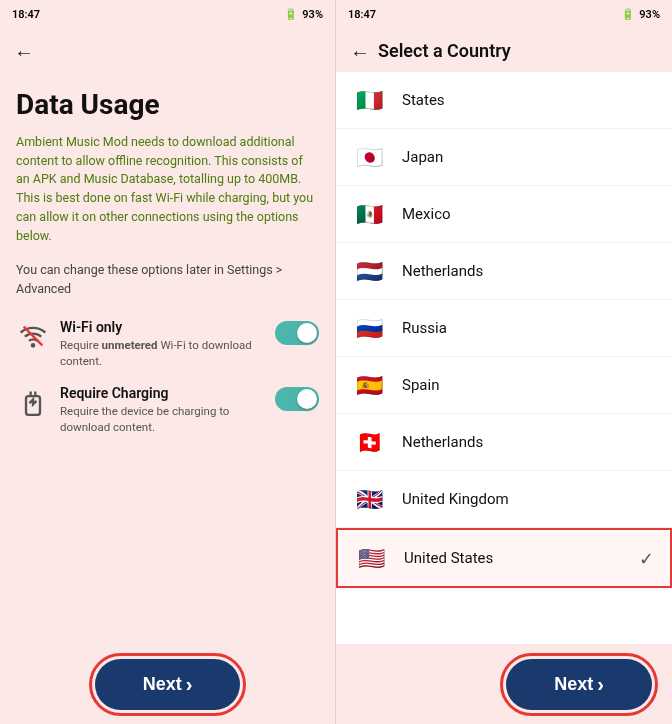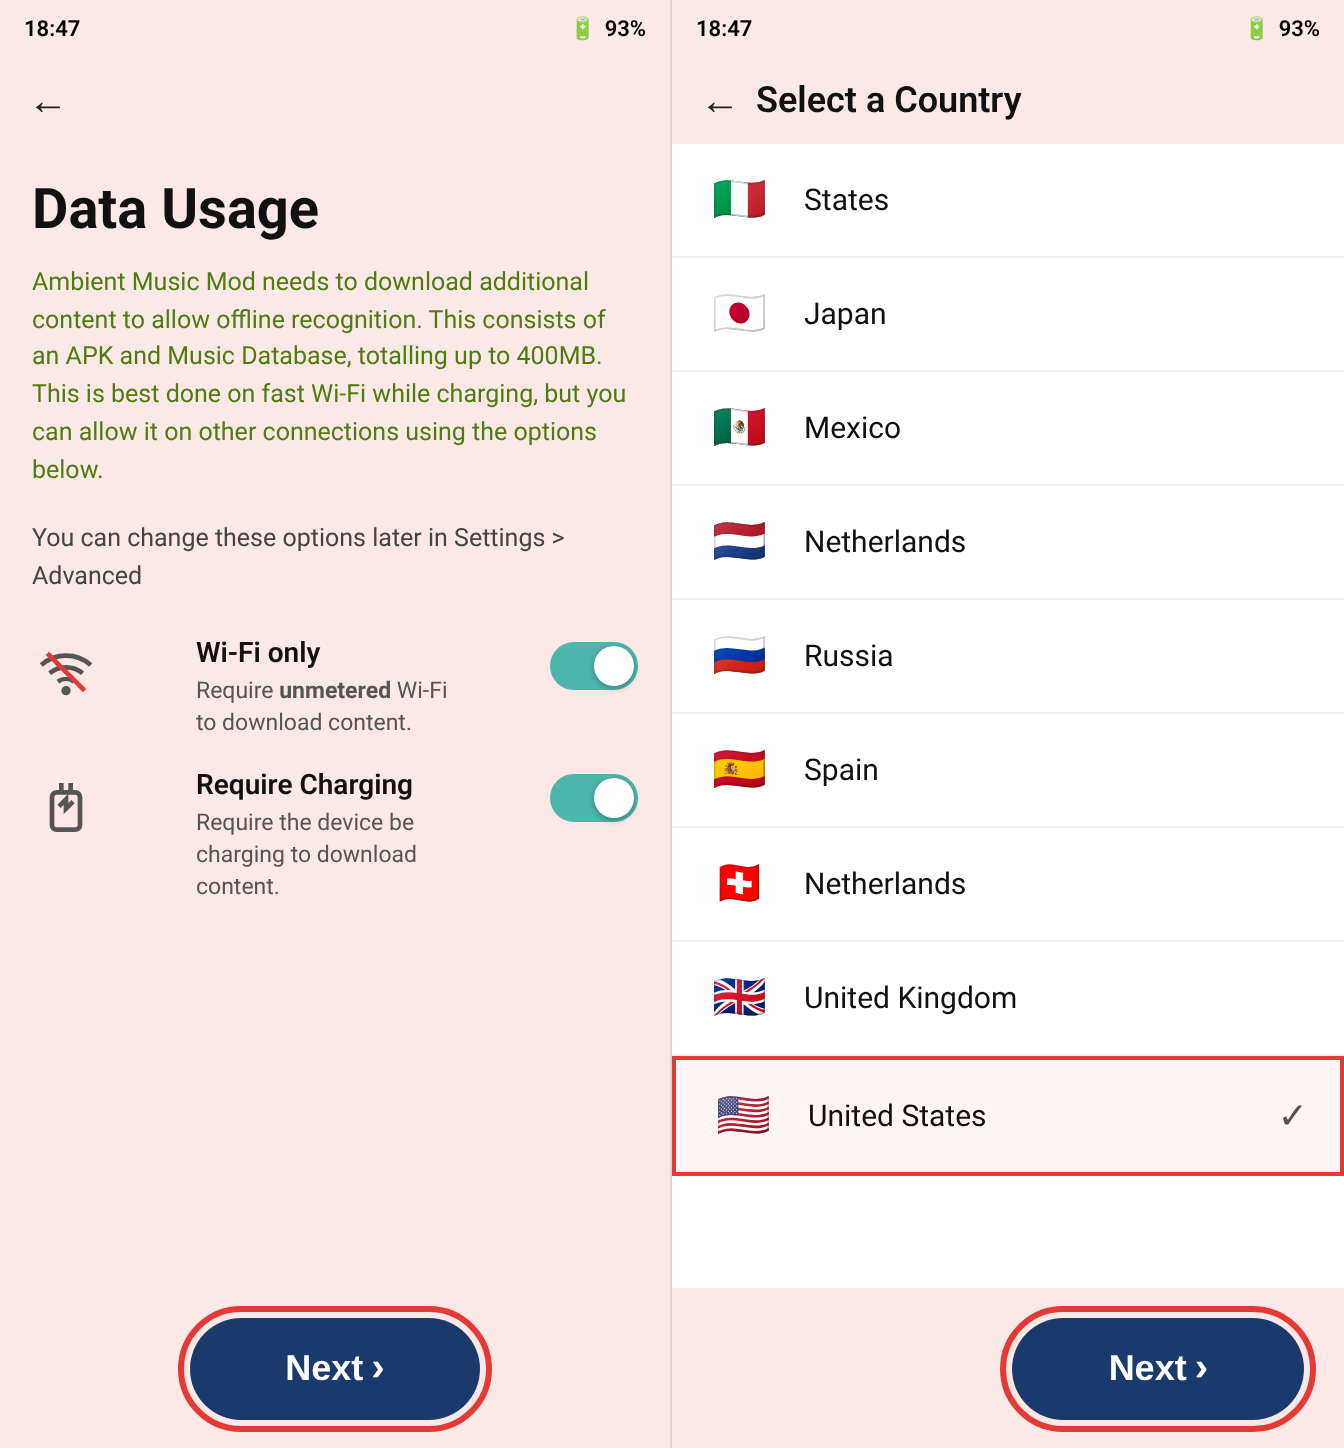--- a/index.html
+++ b/index.html
@@ -92,21 +92,20 @@
       margin-bottom: 20px;
     }
     .settings-bold {
       font-weight: 400;
     }
 
     .toggle-row {
       display: flex;
       align-items: flex-start;
       margin-bottom: 16px;
-      gap: 38px;
     }
     .toggle-icon {
       width: 34px;
       height: 34px;
       display: flex;
       align-items: center;
       justify-content: center;
       margin-right: 10px;
       flex-shrink: 0;
     }

